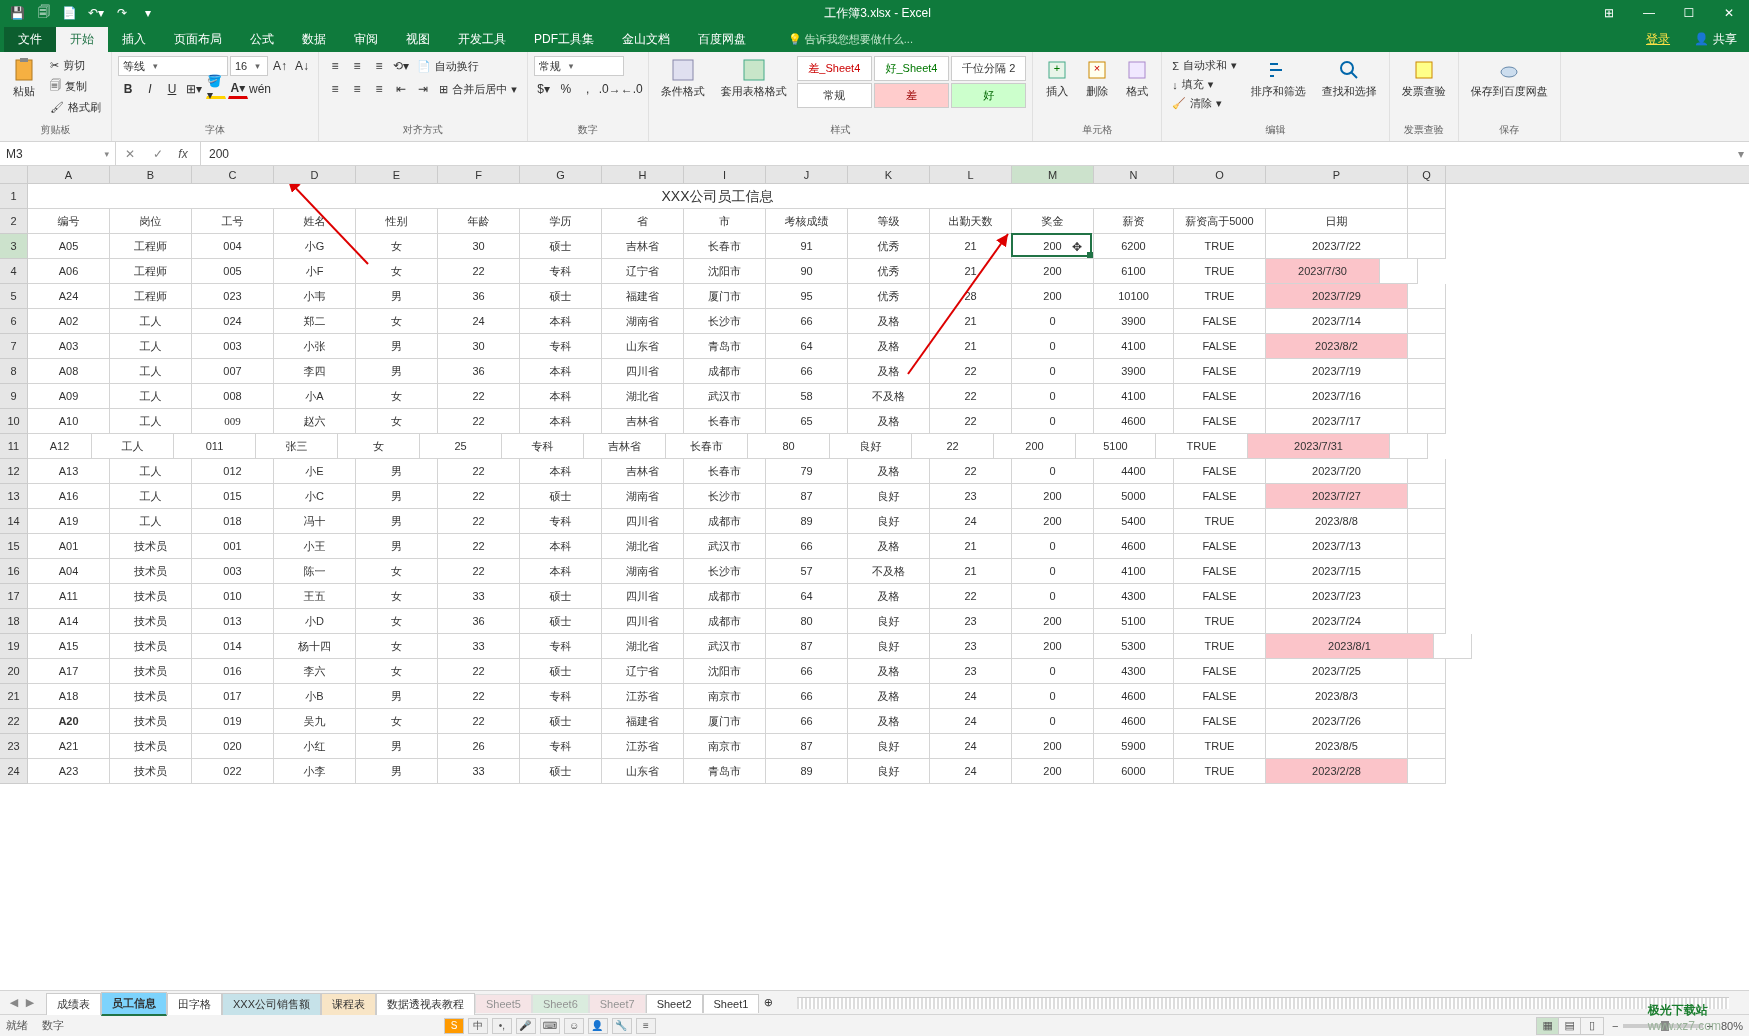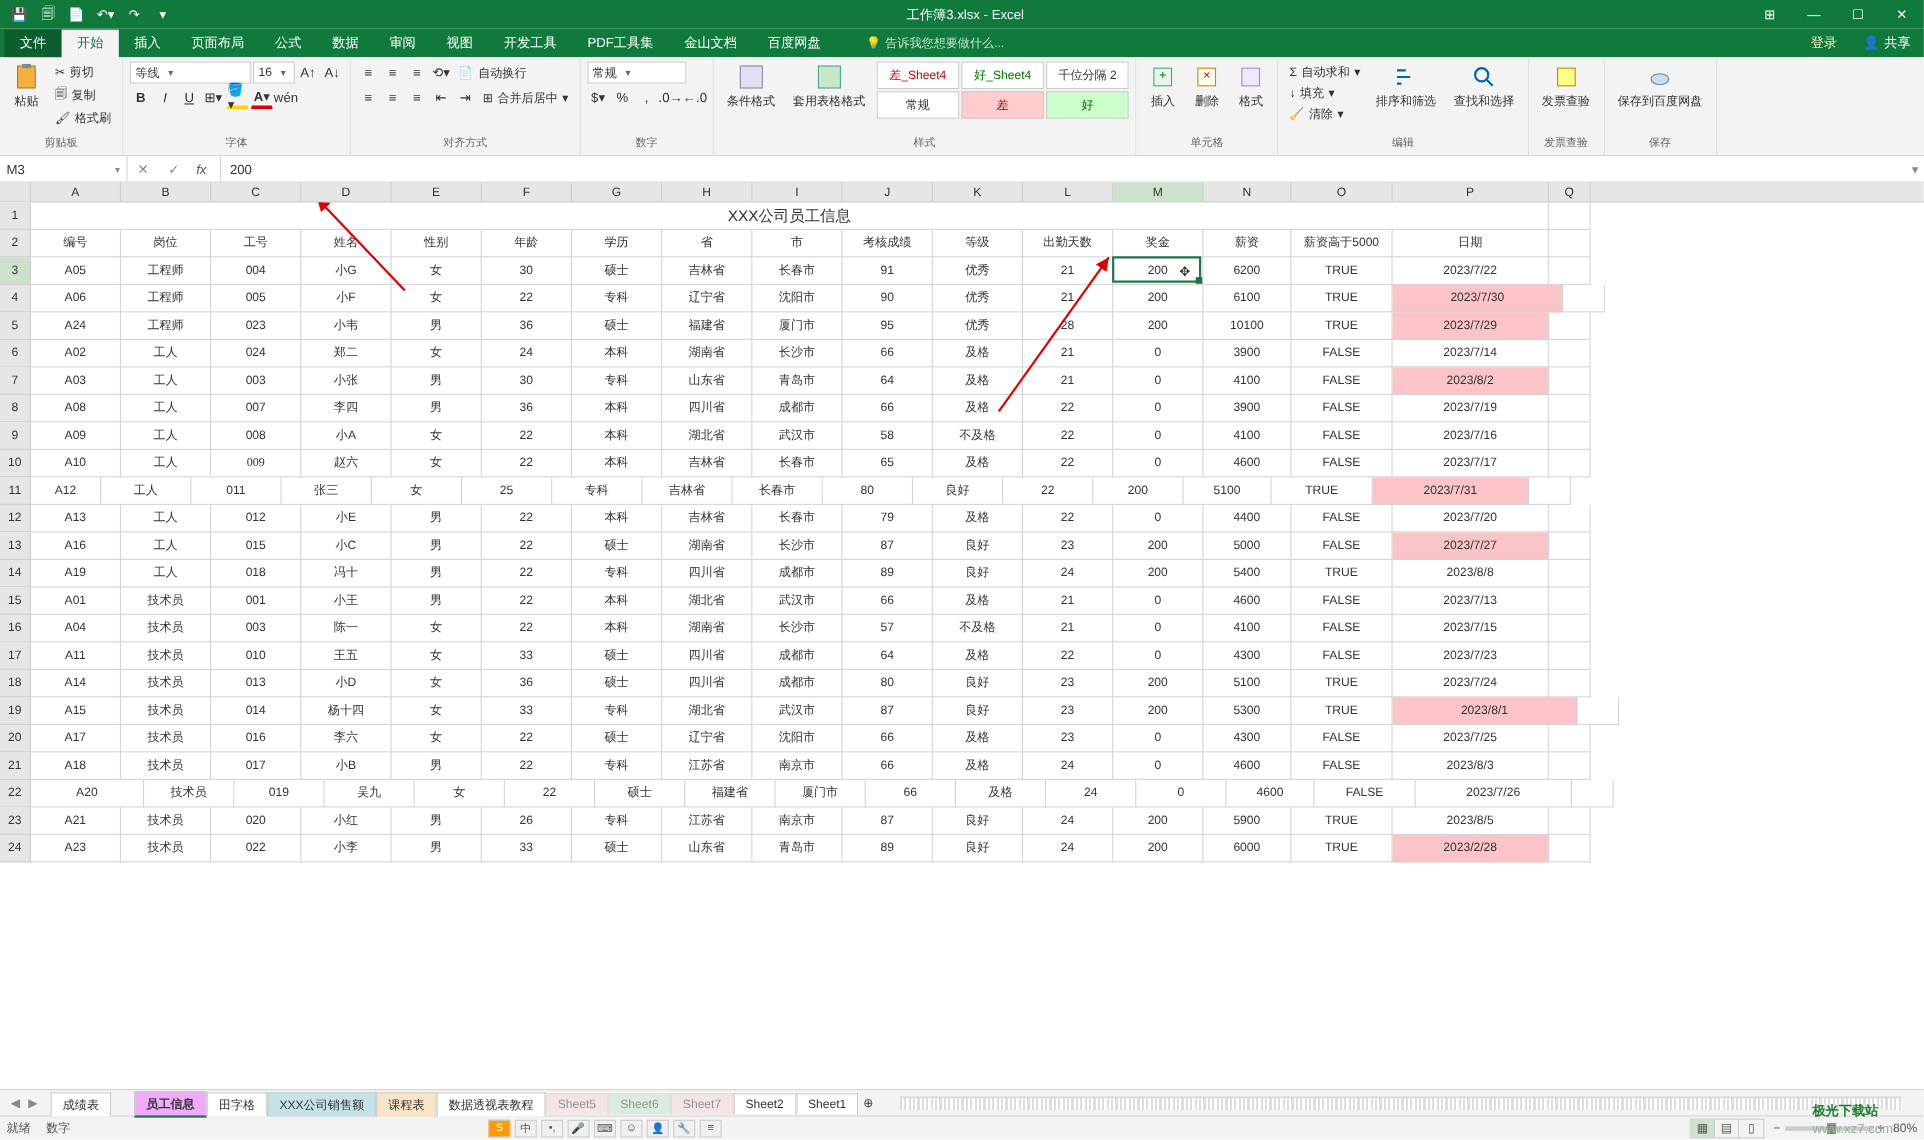--- a/index.html
+++ b/index.html
@@ -12,21 +12,21 @@
     .titlebar .title { flex: 1; text-align: center; font-size: 12px; }
     .titlebar .winctrls { display: flex; }
     .titlebar .winctrl { width: 40px; height: 26px; display: flex; align-items: center; justify-content: center; color: #fff; }
     
     
     .ribbon-tabs { height: 26px; background: #0f7a3c; display: flex; align-items: center; padding-left: 4px; }
     .ribbon-tab { padding: 4px 14px; color: #fff; cursor: pointer; font-size: 12px; }
     .ribbon-tab.active { background: #f3f3f3; color: #217346; }
     .ribbon-tab.file { background: #0c5e2f; }
     .tell-me { margin-left: 20px; padding: 4px 8px; color: #c0e5c9; font-size: 11px; flex: 1; }
-    .login-btn { padding: 4px 12px; color: #fef9c3; }
+    .login-btn { padding: 4px 12px; color: #fde047; text-decoration: underline; }
     .share-btn { padding: 4px 12px; color: #fff; display: flex; align-items: center; gap: 4px; }
     
     
     .ribbon { height: 90px; background: #f3f3f3; border-bottom: 1px solid #d4d4d4; display: flex; }
     .ribbon-group { border-right: 1px solid #e0e0e0; padding: 4px 6px; display: flex; flex-direction: column; justify-content: space-between; }
     .ribbon-group-label { font-size: 10px; color: #666; text-align: center; margin-top: 2px; }
     .ribbon-group-content { display: flex; gap: 4px; align-items: flex-start; }
     .big-btn { display: flex; flex-direction: column; align-items: center; padding: 2px 6px; gap: 2px; font-size: 11px; }
     .big-btn svg { width: 24px; height: 24px; }
     .small-btn { display: flex; align-items: center; gap: 4px; padding: 2px 4px; font-size: 11px; }
@@ -67,21 +67,21 @@
     .active-cell-outline::after { content: ""; position: absolute; right: -3px; bottom: -3px; width: 6px; height: 6px; background: #217346; }
     
     
     .arrow { position: absolute; pointer-events: none; }
     
     
     .sheet-tabs { height: 24px; border-top: 1px solid #d4d4d4; display: flex; align-items: center; background: #f3f3f3; font-size: 11px; }
     .tab-scroll { display: flex; gap: 0; margin-left: 6px; margin-right: 8px; }
     .tab-scroll-btn { width: 16px; text-align: center; color: #888; }
     .sheet-tab { padding: 3px 10px; border: 1px solid #ccc; border-bottom: none; background: #fff; margin-top: 2px; }
-    .sheet-tab.active { background: #f0abfc; border-bottom: 2px solid #217346; font-weight: bold; margin-left: 21px; }
+    .sheet-tab.active { background: #7dd3fc; border-bottom: 2px solid #217346; font-weight: bold; }
     .sheet-tab.color-1 { background: #f8d7da; }
     .sheet-tab.color-2 { background: #c3e6cb; }
     .sheet-tab.color-3 { background: #f8e5c6; }
     .sheet-tab.color-4 { background: #c6e2e9; }
     .new-sheet-btn { width: 18px; text-align: center; }
     
     
     .status-bar { height: 22px; background: #f3f3f3; border-top: 1px solid #d4d4d4; display: flex; align-items: center; padding: 0 6px; font-size: 11px; color: #555; }
     .status-left { display: flex; gap: 14px; }
     .status-ime { display: flex; gap: 4px; margin-left: 380px; }
@@ -452,21 +452,21 @@
           <div class="cell center" style="width: 82px;">22</div>
           <div class="cell center" style="width: 82px;">专科</div>
           <div class="cell center" style="width: 82px;">辽宁省</div>
           <div class="cell center" style="width: 82px;">沈阳市</div>
           <div class="cell center" style="width: 82px;">90</div>
           <div class="cell center" style="width: 82px;">优秀</div>
           <div class="cell center" style="width: 82px;">21</div>
           <div class="cell center" style="width: 82px;">200</div>
           <div class="cell center" style="width: 80px;">6100</div>
           <div class="cell center" style="width: 92px;">TRUE</div>
-          <div class="cell center pink" style="width: 155px;">2023/7/30</div>
+          <div class="cell center pink" style="width: 114px;">2023/7/30</div>
           <div class="cell" style="width: 38px;"></div>
         </div>
         <div class="row">
           <div class="cell center" style="width: 82px;">A24</div>
           <div class="cell center" style="width: 82px;">工程师</div>
           <div class="cell center" style="width: 82px;">023</div>
           <div class="cell center" style="width: 82px;">小韦</div>
           <div class="cell center" style="width: 82px;">男</div>
           <div class="cell center" style="width: 82px;">36</div>
           <div class="cell center" style="width: 82px;">硕士</div>
@@ -779,21 +779,21 @@
           <div class="cell center" style="width: 82px;">66</div>
           <div class="cell center" style="width: 82px;">及格</div>
           <div class="cell center" style="width: 82px;">24</div>
           <div class="cell center" style="width: 82px;">0</div>
           <div class="cell center" style="width: 80px;">4600</div>
           <div class="cell center" style="width: 92px;">FALSE</div>
           <div class="cell center" style="width: 142px;">2023/8/3</div>
           <div class="cell" style="width: 38px;"></div>
         </div>
         <div class="row">
-          <div class="cell center" style="width: 103px;">A20</div>
+          <div class="cell center" style="width: 82px; font-weight: bold;">A20</div>
           <div class="cell center" style="width: 82px;">技术员</div>
           <div class="cell center" style="width: 82px;">019</div>
           <div class="cell center" style="width: 82px;">吴九</div>
           <div class="cell center" style="width: 82px;">女</div>
           <div class="cell center" style="width: 82px;">22</div>
           <div class="cell center" style="width: 82px;">硕士</div>
           <div class="cell center" style="width: 82px;">福建省</div>
           <div class="cell center" style="width: 82px;">厦门市</div>
           <div class="cell center" style="width: 82px;">66</div>
           <div class="cell center" style="width: 82px;">及格</div>

